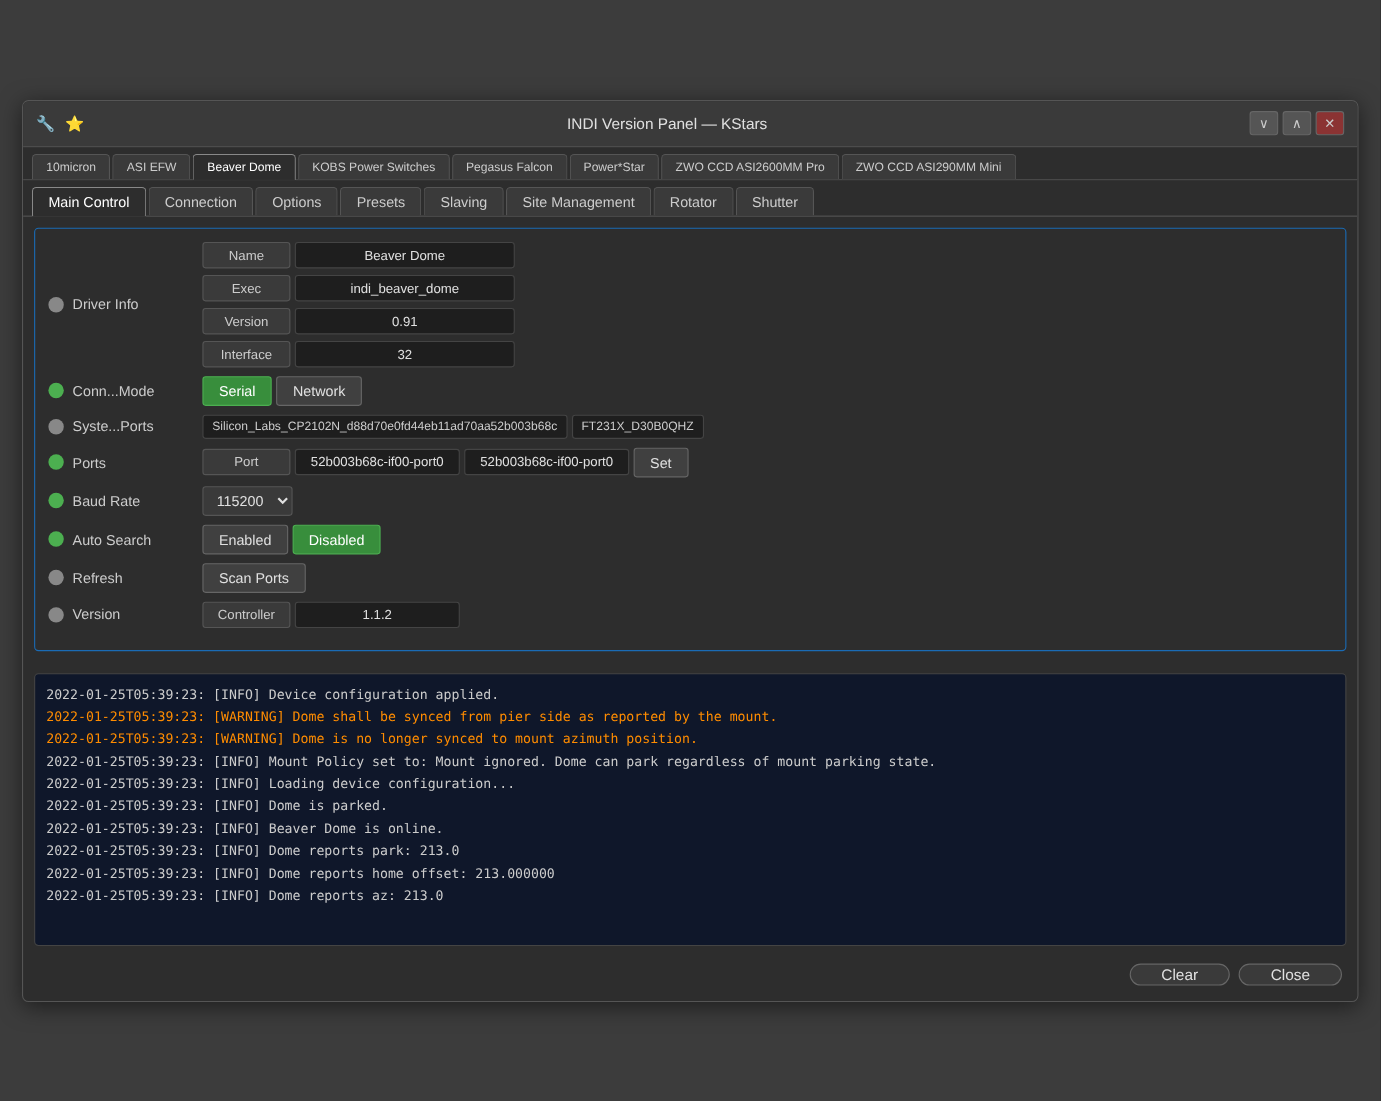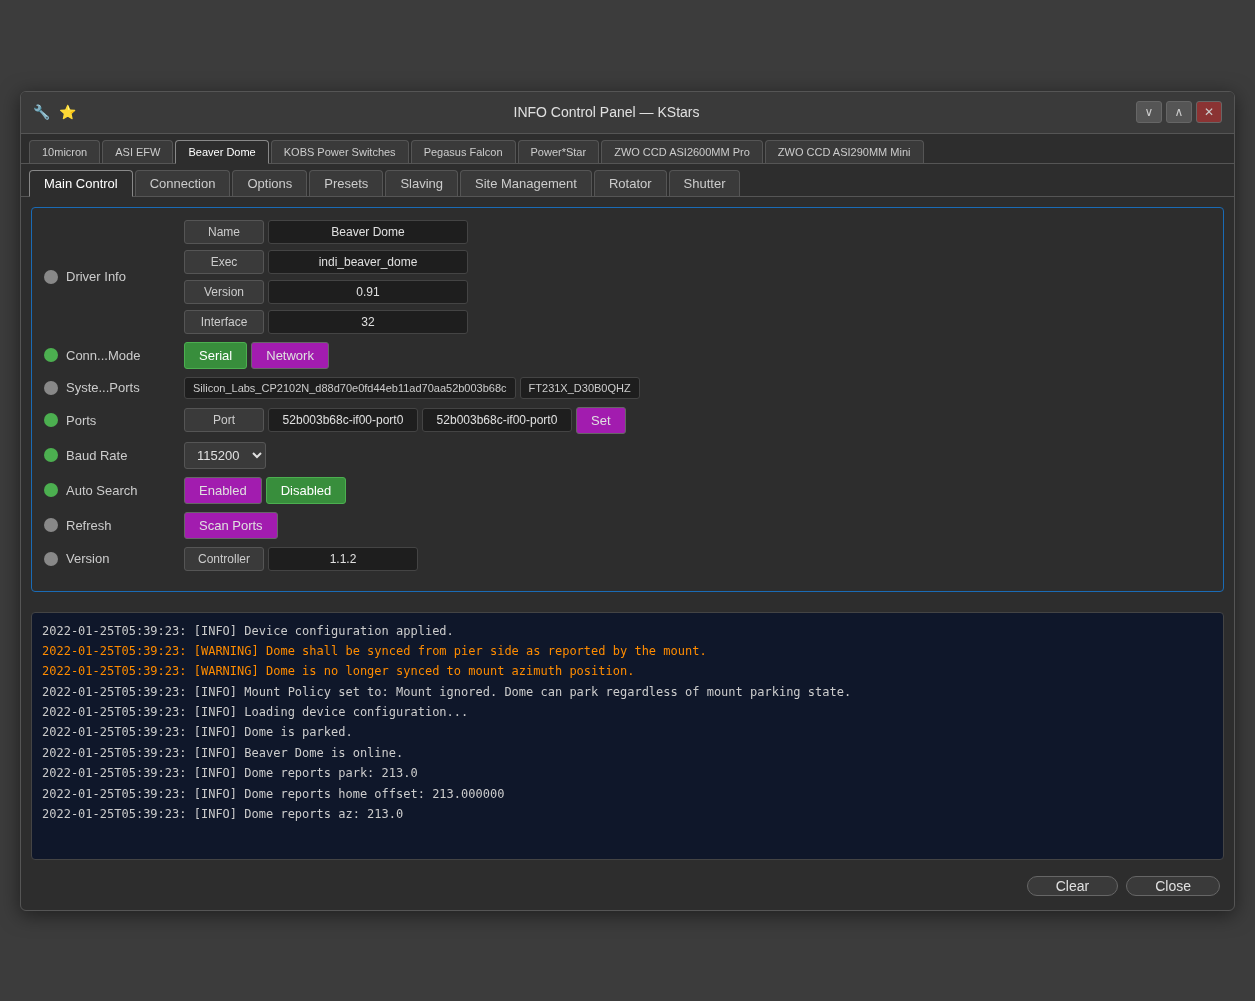--- a/index.html
+++ b/index.html
@@ -177,21 +177,21 @@
     .field-value.medium { min-width: 150px; }
     
     .btn {
       padding: 5px 14px;
       border-radius: 3px;
       border: 1px solid #555;
       cursor: pointer;
       font-size: 13px;
     }
     .btn-default {
-      background: #a21caf;
+      background: #404040;
       color: #e0e0e0;
       border-color: #666;
     }
     .btn-green-active {
       background: #388e3c;
       color: #fff;
       border-color: #4caf50;
     }
     
     .ports-list {
@@ -258,21 +258,21 @@
 </head>
 <body>
 
 <div class="window">
 
   <div class="titlebar">
     <div class="titlebar-icons">
       <span class="titlebar-icon">🔧</span>
       <span class="titlebar-icon">⭐</span>
     </div>
-    <span class="titlebar-title">INFO Control Panel — KStars</span>
+    <span class="titlebar-title">INDI Version Panel — KStars</span>
     <div class="titlebar-controls">
       <div class="titlebar-btn">∨</div>
       <div class="titlebar-btn">∧</div>
       <div class="titlebar-btn close">✕</div>
     </div>
   </div>
 
   <div class="device-tabs">
     <div class="device-tab">10micron</div>
     <div class="device-tab">ASI EFW</div>

